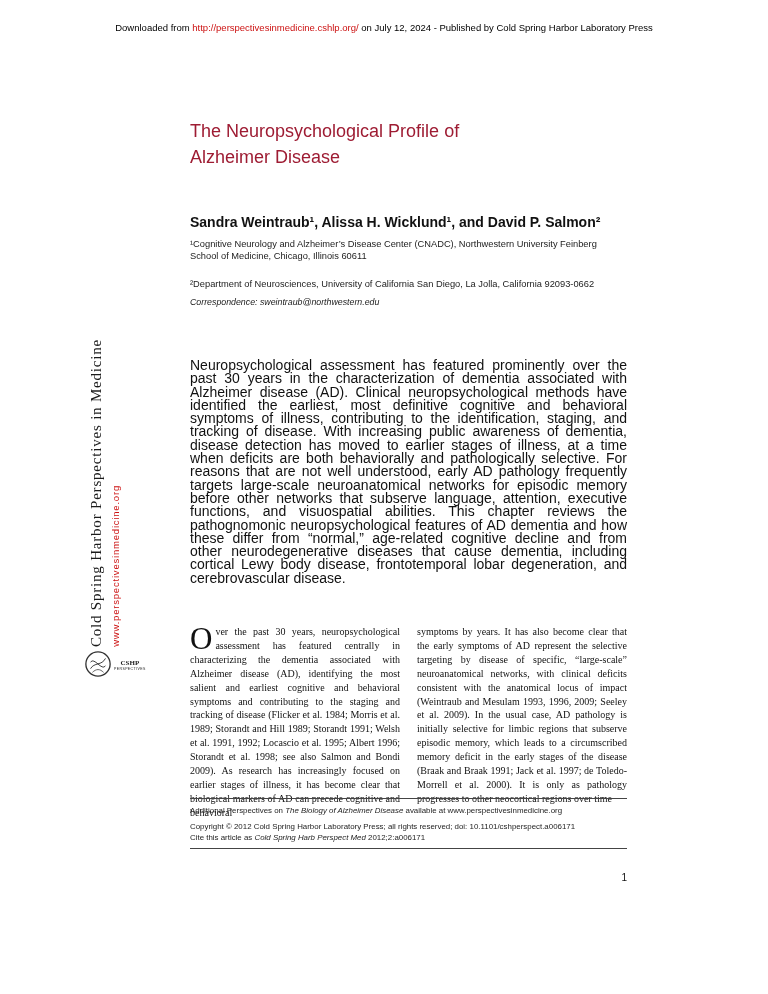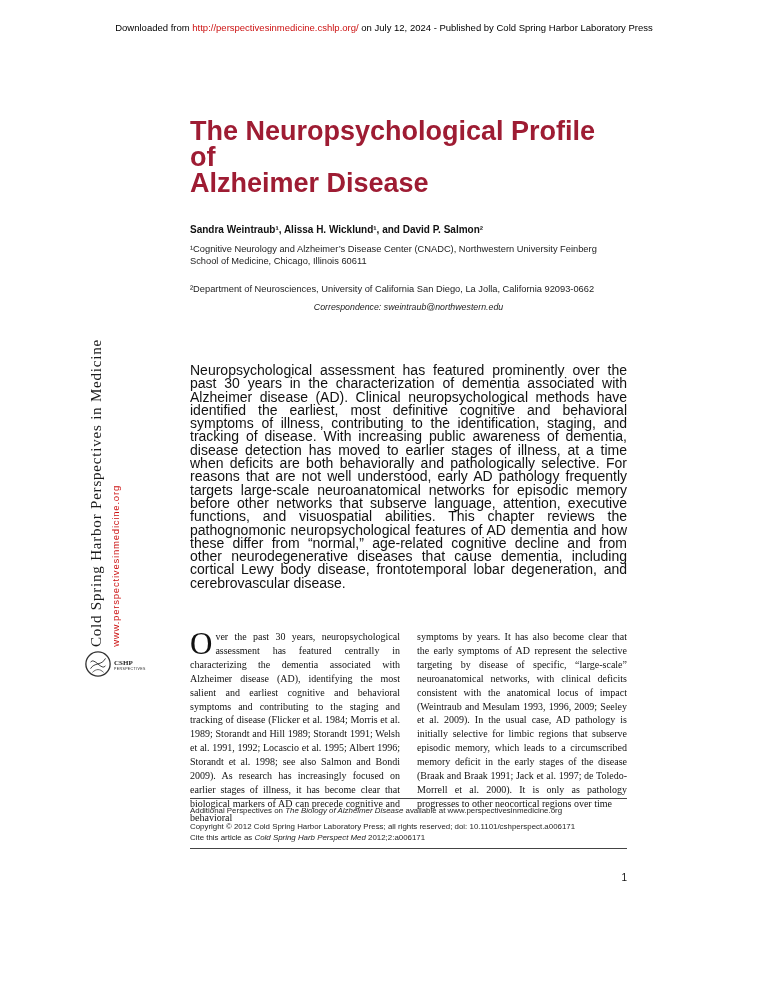--- a/index.html
+++ b/index.html
@@ -58,56 +58,55 @@
   }
   .logo {
     position: absolute;
     left: 84px;
     top: 650px;
     width: 46px;
     display: flex;
     align-items: center;
     gap: 2px;
   }
-  .logo-text { display: flex; flex-direction: column; line-height: 1.05; }
+  .logo-text { display: flex; flex-direction: column; line-height: 1.05; align-items: center; }
   .logo-main { font-family: "Liberation Serif", serif; font-weight: bold; font-size: 7px; color: #222; }
   .logo-sub  { font-size: 3.5px; letter-spacing: 0.4px; color: #222; }
 
   
   .content {
     position: absolute;
     left: 190px;
     top: 118px;
     width: 437px;
   }
   .title {
-    font-size: 27px;
-    font-weight: bold;
+    font-size: 18px;
+    font-weight: normal;
     line-height: 26px;
     color: var(--title_red, #9e1c33);
   }
   .authors {
-    margin-top: 28px;
-    font-size: 10px;
+    margin-top: 44px;
+    font-size: 14px;
     font-weight: bold;
     color: #111;
   }
   .affil {
     margin-top: 8px;
     font-size: 9.3px;
     line-height: 12px;
     color: #222;
   }
   .affil + .affil { margin-top: 16px; }
   .correspondence {
     margin-top: 7px;
     font-size: 8.8px;
     font-style: italic;
     color: #222;
-    text-align: center;
   }
   .abstract {
     margin-top: 52px;
     font-size: 14px;
     line-height: 13.3px;
     text-align: justify;
     color: #111;
   }
 
   

